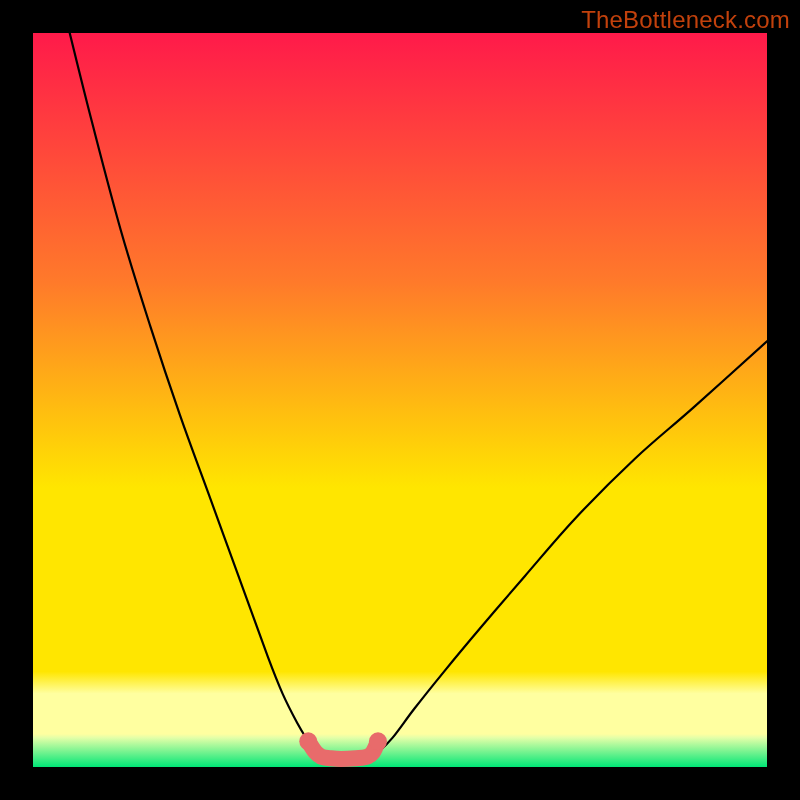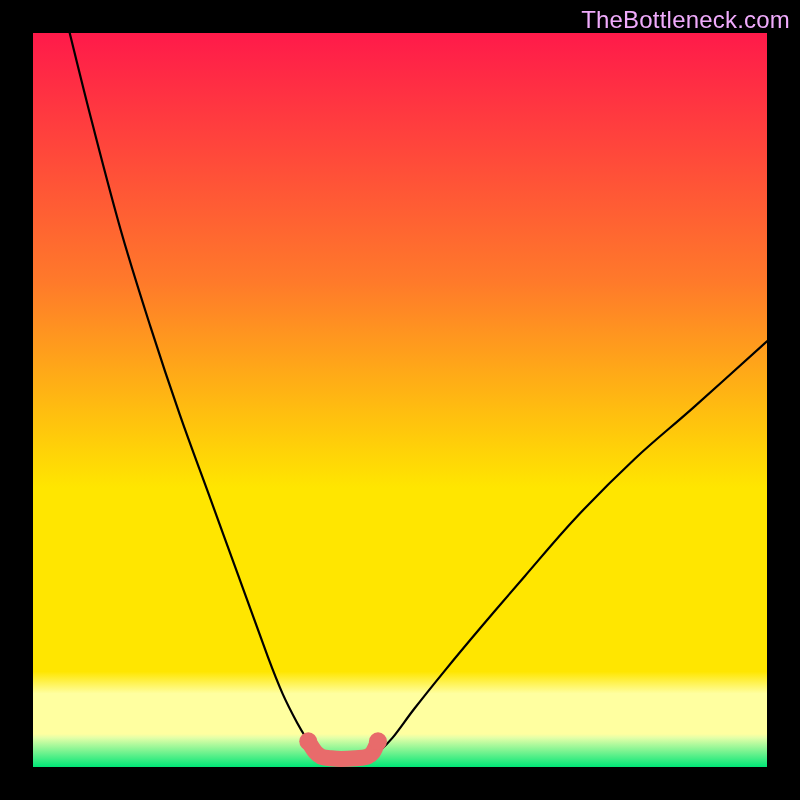--- a/index.html
+++ b/index.html
@@ -24,21 +24,21 @@
     top: 33px;
     left: 33px;
     width: 734px;
     height: 734px;
     overflow: hidden;
   }
   .watermark {
     position: absolute;
     top: 6px;
     right: 10px;
-    color: #f0abfc;
+    color: #c2410c;
     font-size: 24px;
     font-weight: 500;
     letter-spacing: 0.2px;
     user-select: none;
   }
   svg { display: block; }
 </style>
 </head>
 <body>
 

